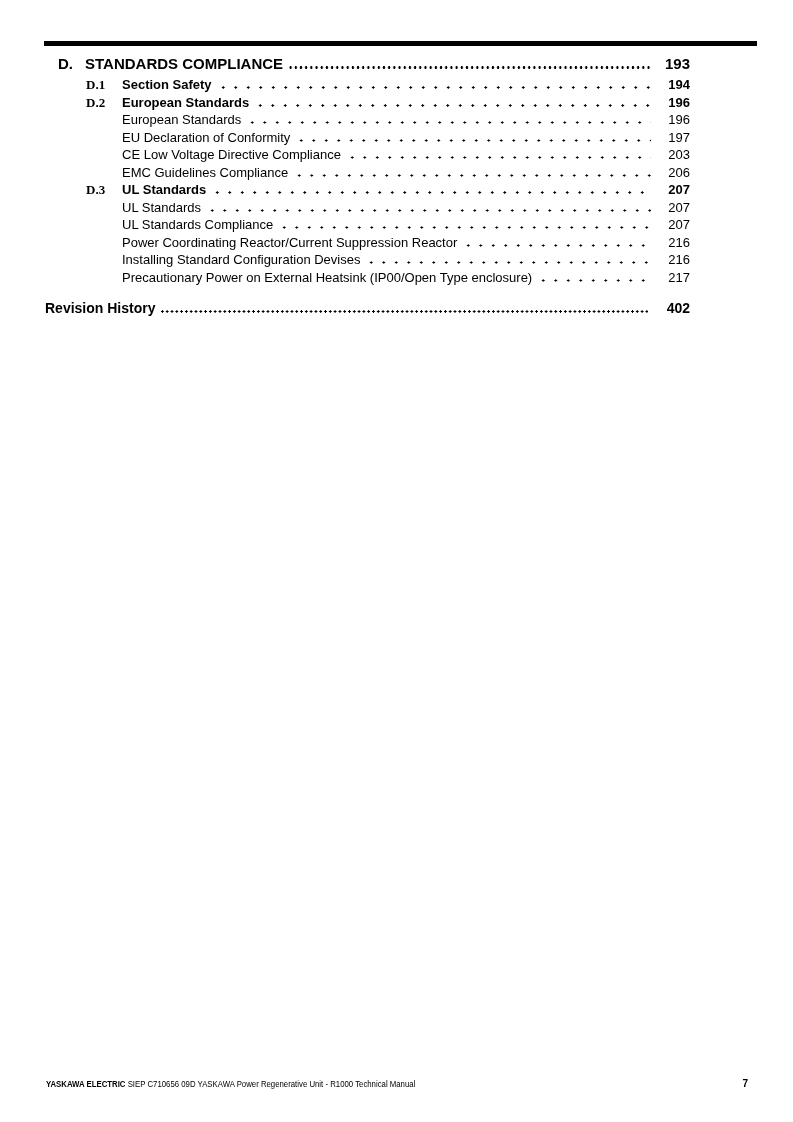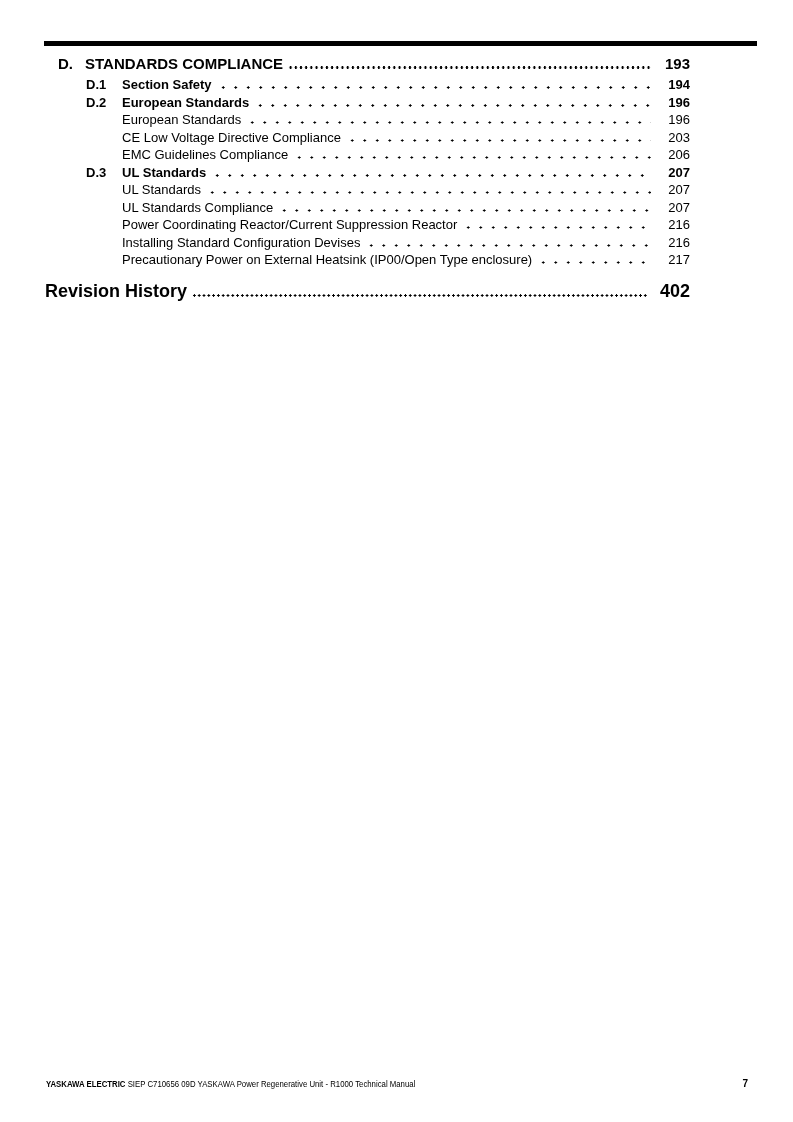--- a/index.html
+++ b/index.html
@@ -67,40 +67,40 @@
     background-size: 5.2px 3px;
   }
 
   .row-section {
     font-size: 13px;
     font-weight: bold;
     height: 17.5px;
     line-height: 17.5px;
     padding-left: 42px;
   }
-  .row-section .marker { width: 36px; }
+  .row-section .marker { width: 36px; font-family: Liberation Serif, serif; }
   .row-section .leader {
     background-image: radial-gradient(circle, #000 1.1px, rgba(0,0,0,0) 1.35px);
     background-size: 12.5px 3px;
   }
 
   .row-sub {
     font-size: 13px;
     font-weight: normal;
     height: 17.5px;
     line-height: 17.5px;
     padding-left: 78px;
   }
   .row-sub .leader {
     background-image: radial-gradient(circle, #000 0.95px, rgba(0,0,0,0) 1.2px);
     background-size: 12.5px 3px;
   }
 
   .row-revision {
-    font-size: 18px;
+    font-size: 14px;
     font-weight: bold;
     height: 20px;
     line-height: 20px;
     margin-top: 12px;
     padding-left: 1px;
   }
   .row-revision .leader {
     background-image: radial-gradient(circle, #000 1.05px, rgba(0,0,0,0) 1.3px);
     background-size: 4.8px 3px;
     margin-right: 12px;
@@ -155,20 +155,26 @@
       <span class="pagenum">196</span>
     </div>
       <div class="toc-row row-sub">
 
       <span class="label">European Standards</span>
       <span class="leader"></span>
       <span class="pagenum">196</span>
     </div>
       <div class="toc-row row-sub">
 
+      <span class="label">EU Declaration of Conformity</span>
+      <span class="leader"></span>
+      <span class="pagenum">197</span>
+    </div>
+      <div class="toc-row row-sub">
+
       <span class="label">CE Low Voltage Directive Compliance</span>
       <span class="leader"></span>
       <span class="pagenum">203</span>
     </div>
       <div class="toc-row row-sub">
 
       <span class="label">EMC Guidelines Compliance</span>
       <span class="leader"></span>
       <span class="pagenum">206</span>
     </div>

